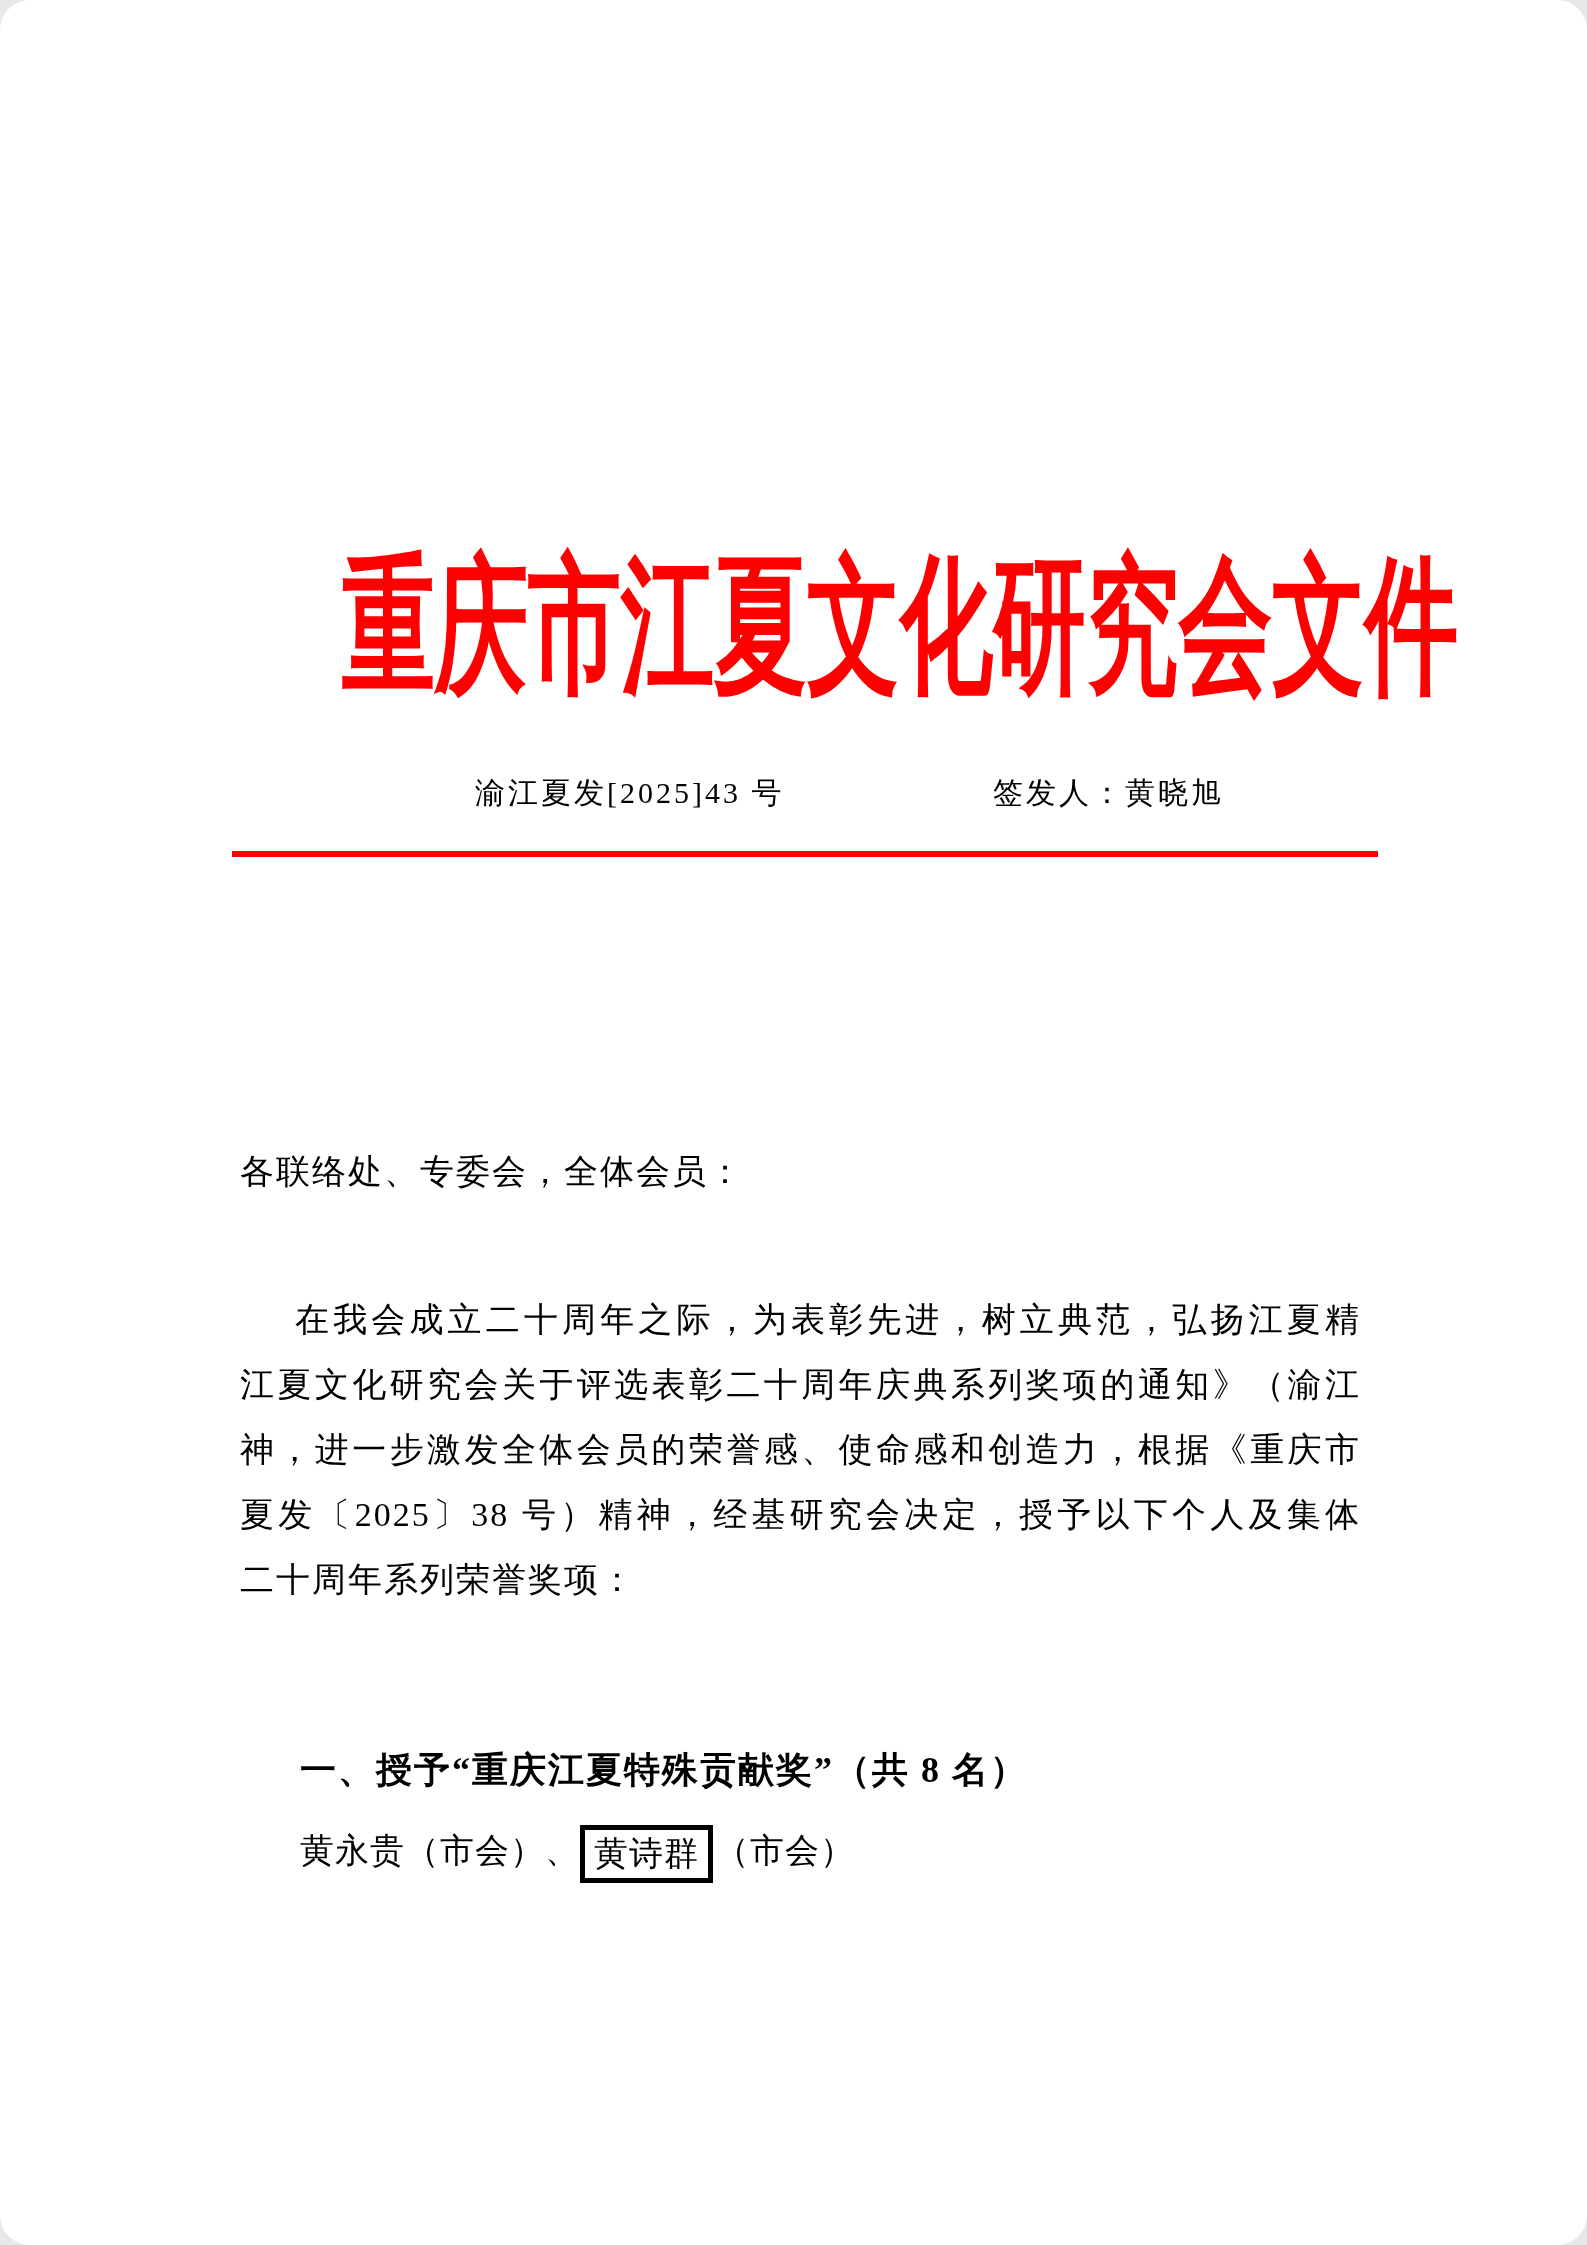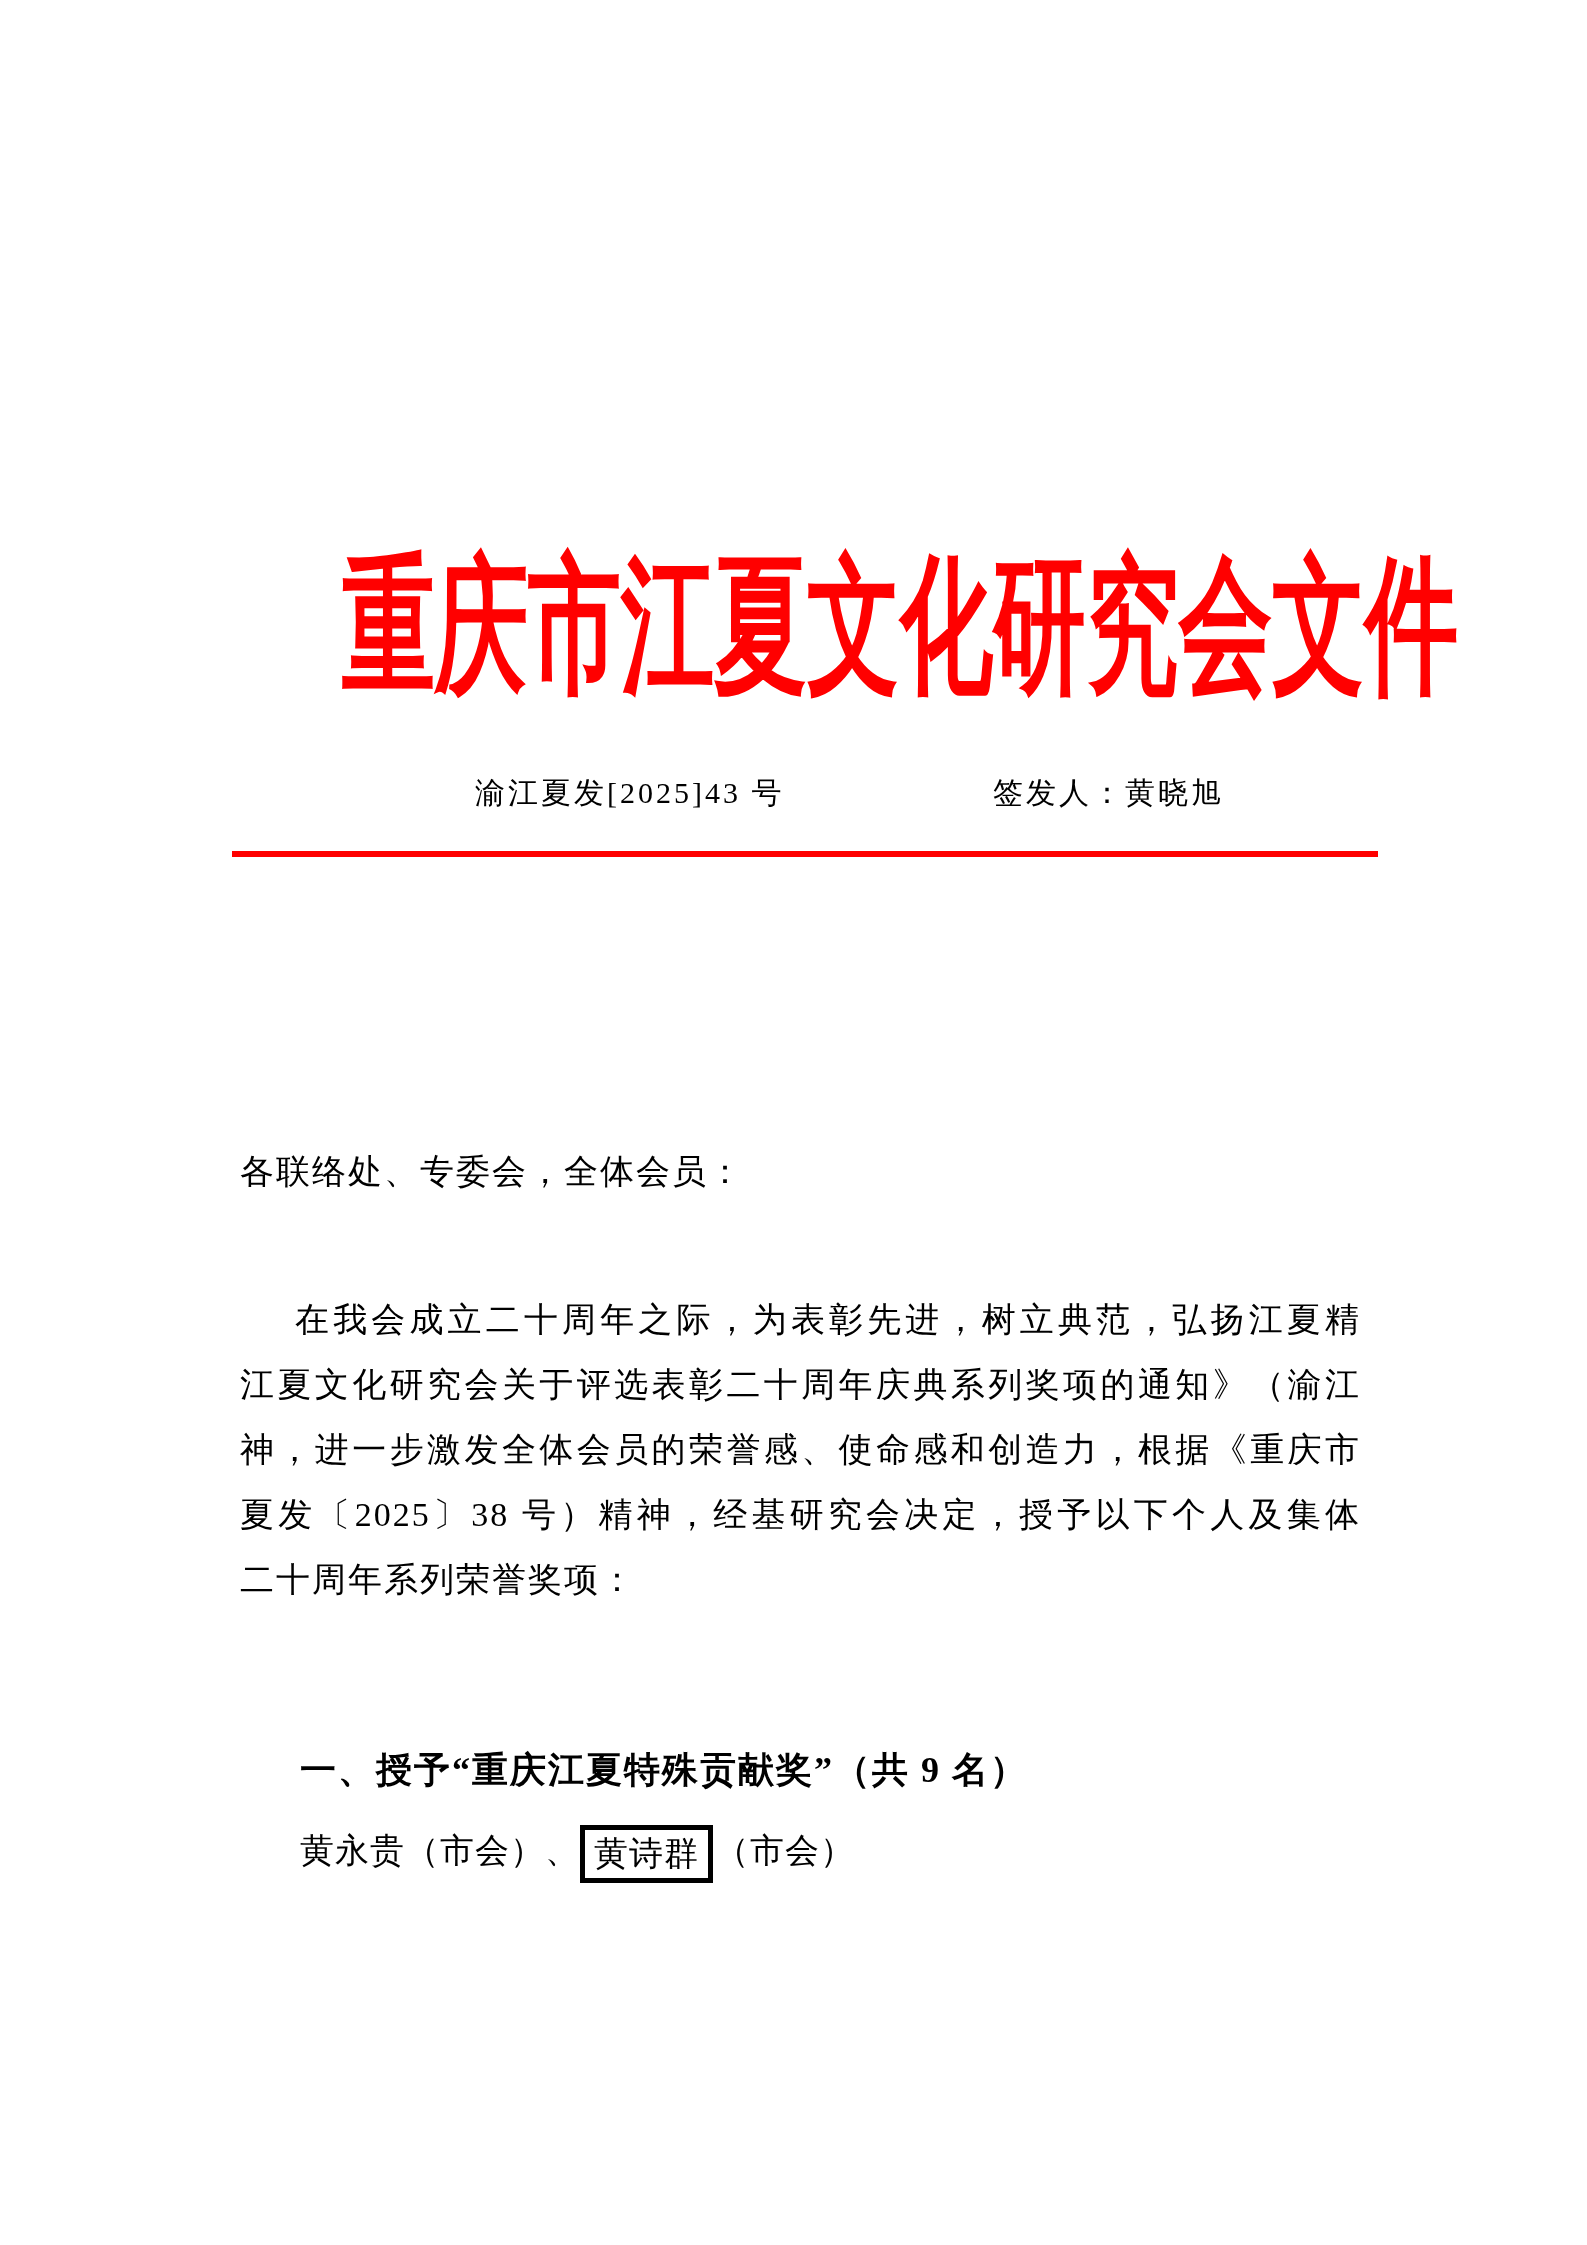--- a/index.html
+++ b/index.html
@@ -5,20 +5,21 @@
   html, body { margin: 0; padding: 0; background: #e8e8e8; }
   .page {
     position: relative;
     width: 1587px;
     height: 2245px;
     margin: 0 auto;
     background: #ffffff;
     font-family: "Liberation Serif", serif;
     color: #000000;
     overflow: hidden;
+    border-radius: 30px;
   }
 
   
   .org-title-wrap {
     position: absolute;
     left: 0; right: 0; top: 548px;
     text-align: center;
     white-space: nowrap;
   }
   .org-title {
@@ -139,19 +140,19 @@
   <div class="salutation">各联络处、专委会，全体会员：</div>
 
   <div class="body-block">
     <div class="body-line just indent">在我会成立二十周年之际，为表彰先进，树立典范，弘扬江夏精</div>
     <div class="body-line just">江夏文化研究会关于评选表彰二十周年庆典系列奖项的通知》（渝江</div>
     <div class="body-line just">神，进一步激发全体会员的荣誉感、使命感和创造力，根据《重庆市</div>
     <div class="body-line just">夏发〔2025〕38 号）精神，经基研究会决定，授予以下个人及集体</div>
     <div class="body-line">二十周年系列荣誉奖项：</div>
   </div>
 
-  <div class="section-heading">一、授予“重庆江夏特殊贡献奖”（共 9 名）</div>
+  <div class="section-heading">一、授予“重庆江夏特殊贡献奖”（共 8 名）</div>
 
   <div class="names-line">
     <span>黄永贵（市会）、</span><span class="boxed-name">黄诗群</span><span>（市会）</span>
   </div>
 
 </div>
 
 </body></html>

